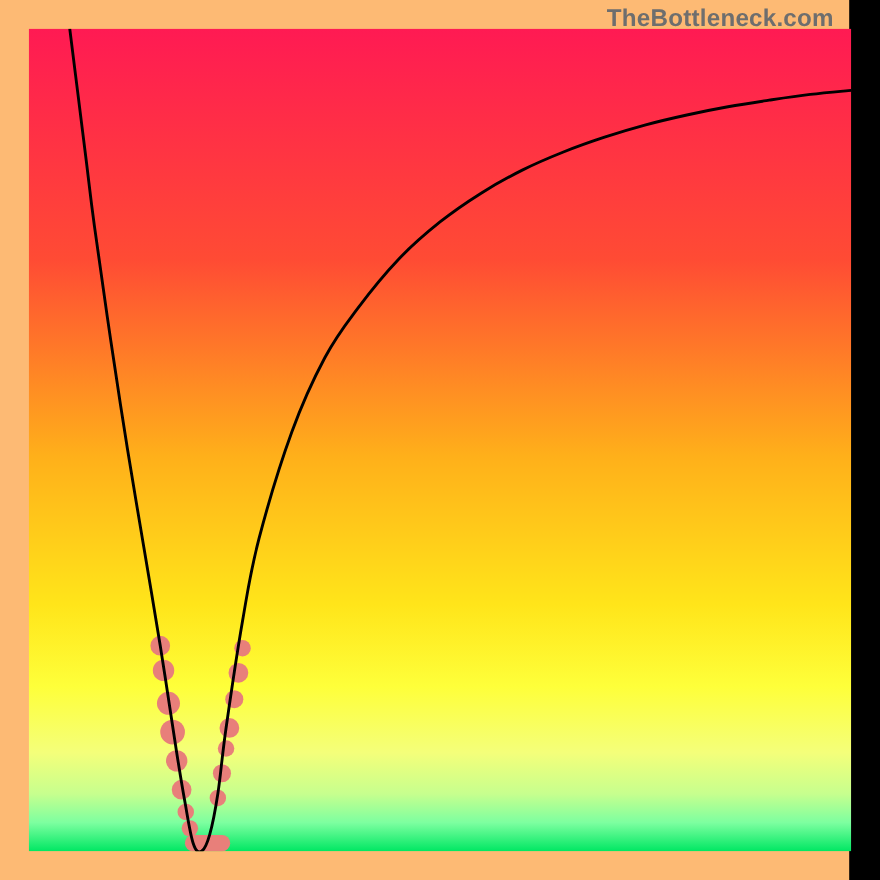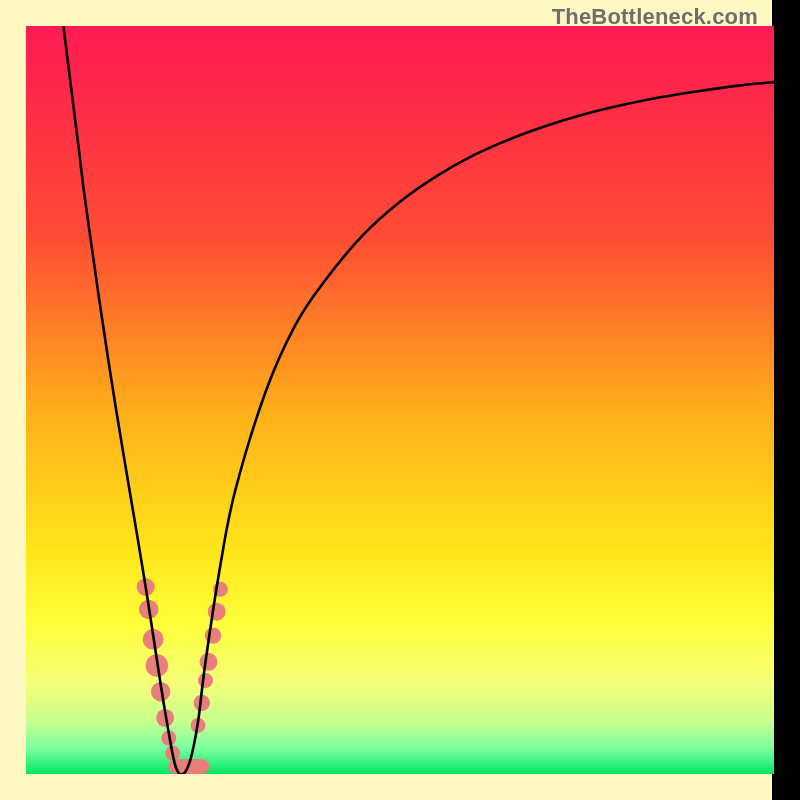--- a/index.html
+++ b/index.html
@@ -7,21 +7,21 @@
     padding: 0;
     width: 800px;
     height: 800px;
     background: #000;
     overflow: hidden;
   }
   .frame {
     position: relative;
     width: 772px;
     height: 800px;
-    background: #fef9c3;
+    background: #fdba74;
   }
   .plot-area {
     position: absolute;
     left: 26px;
     top: 26px;
     width: 748px;
     height: 748px;
     overflow: hidden;
   }
   .gradient {

